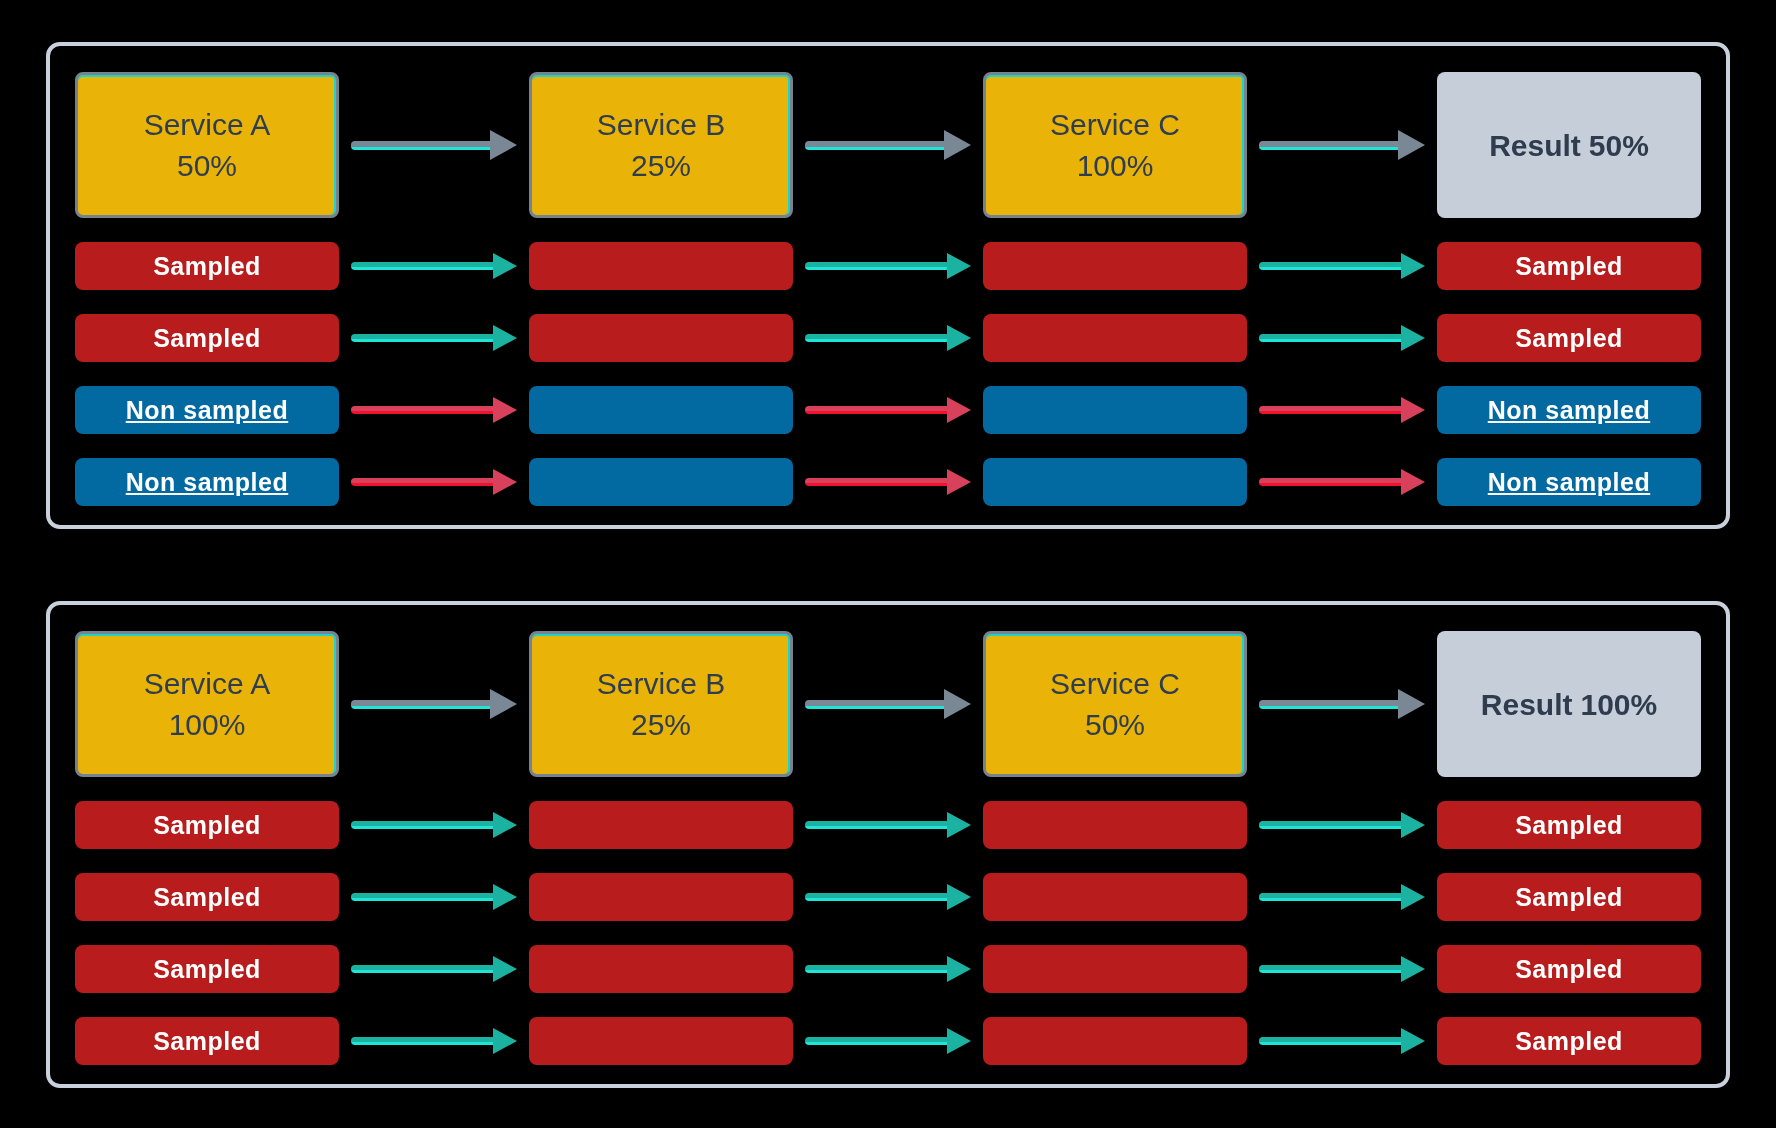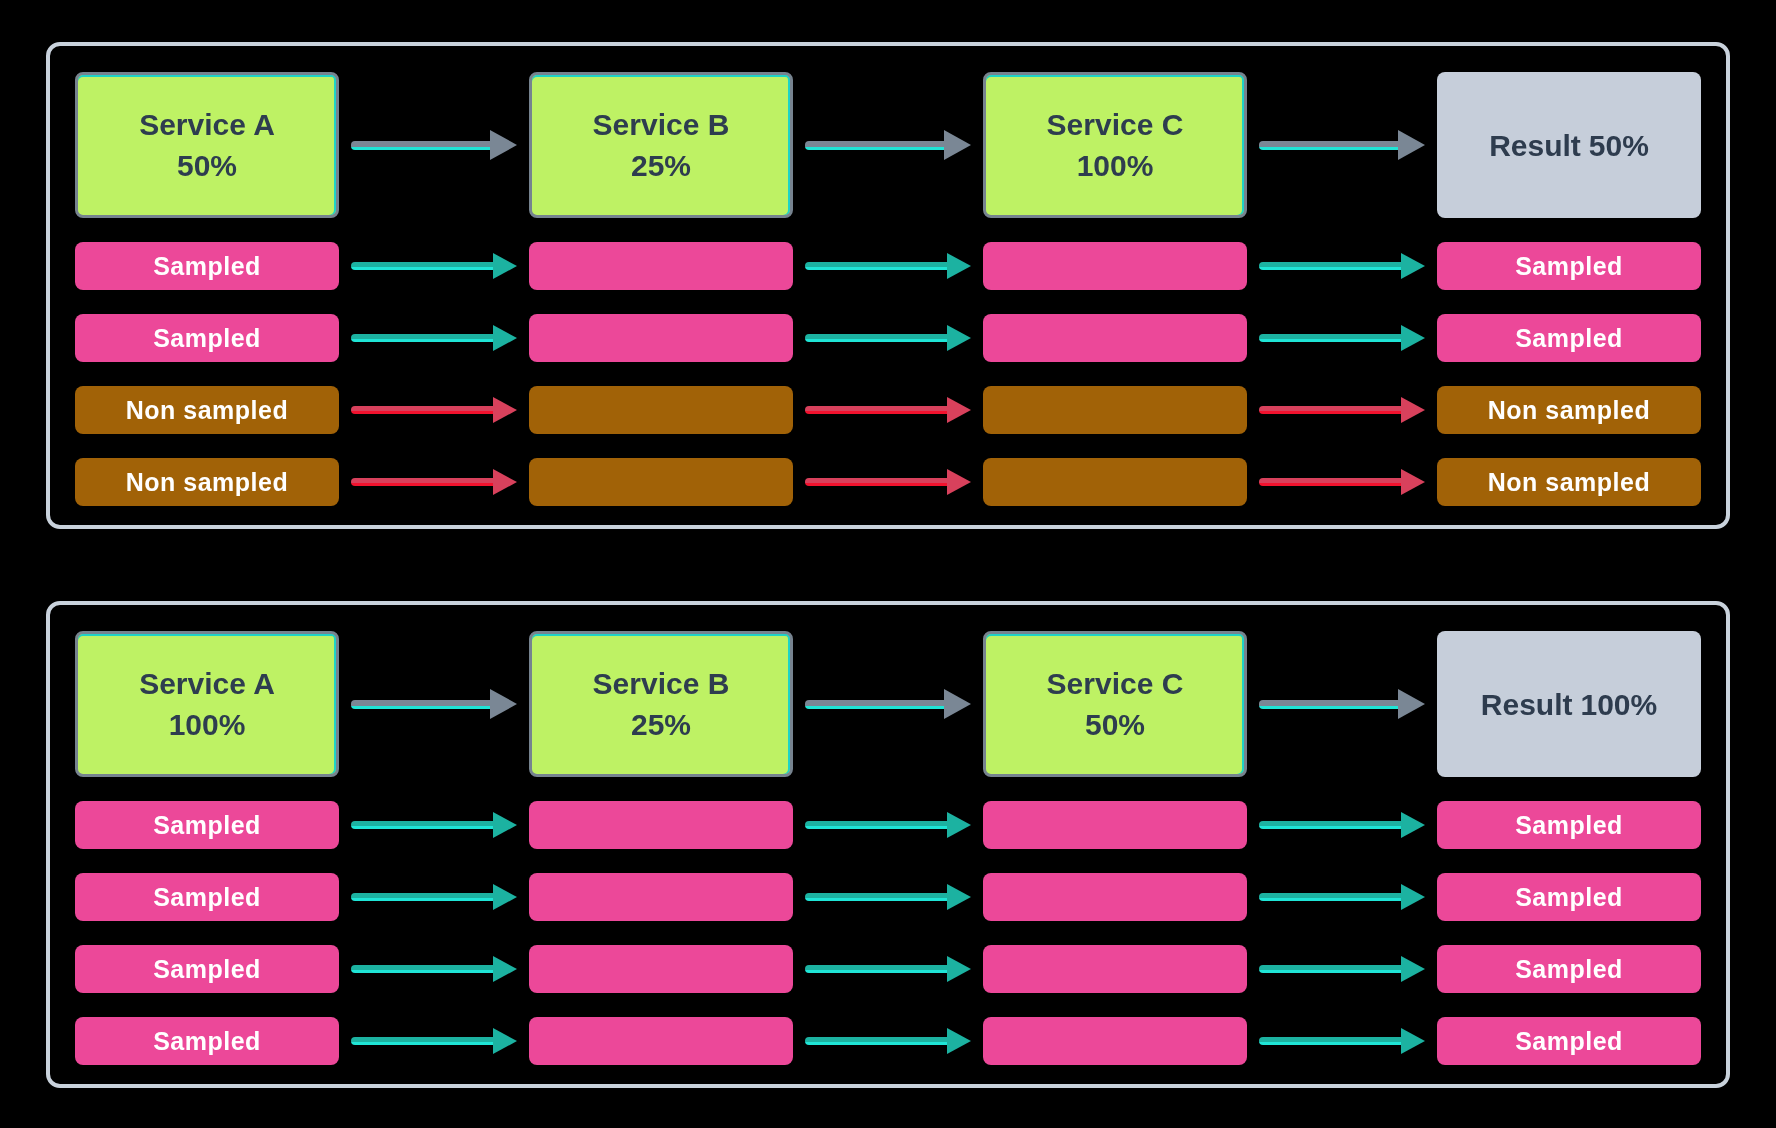--- a/index.html
+++ b/index.html
@@ -19,29 +19,29 @@
     grid-template-columns: 264px 1fr 264px 1fr 264px 1fr 264px;
     grid-template-rows: 146px 48px 48px 48px 48px;
     row-gap: 24px;
     background: #000;
   }
   .panel-top { margin-bottom: 72px; }
 
   
   .svc-box {
     height: 146px;
-    background: #bef264;
+    background: #eab308;
     border: 3px solid #76838f;
     border-radius: 8px;
     box-shadow: inset 0 2px 0 #1ed3c7, inset -2px 0 0 #1ed3c7;
     color: #2e3d4f;
     display: flex; flex-direction: column;
     align-items: center; justify-content: center;
     gap: 8px;
-    font-size: 30px; font-weight: bold;
+    font-size: 30px; font-weight: normal;
     line-height: 1.1;
   }
   .result-box {
     height: 146px;
     background: #c6ceda;
     border-radius: 8px;
     color: #2e3c4e;
     display: flex; flex-direction: row;
     align-items: center; justify-content: center;
     gap: 8px;
@@ -51,22 +51,22 @@
 
   
   .pill {
     height: 48px;
     border-radius: 8px;
     display: flex; align-items: center; justify-content: center;
     color: #fff;
     font-size: 25px; font-weight: bold;
     letter-spacing: 0.5px;
   }
-  .pill.sampled     { background: #ec4899; }
-  .pill.non-sampled { background: #a16207; }
+  .pill.sampled     { background: #b91c1c; }
+  .pill.non-sampled { background: #0369a1; text-decoration: underline; }
 
   
   .arrow-cell { display: flex; align-items: center; justify-content: center; }
   .arrow { position: relative; width: 166px; }
   .arrow .shaft {
     display: block;
     margin-right: 23px;
     border-radius: 4px 0 0 4px;
   }
   .arrow .head {

